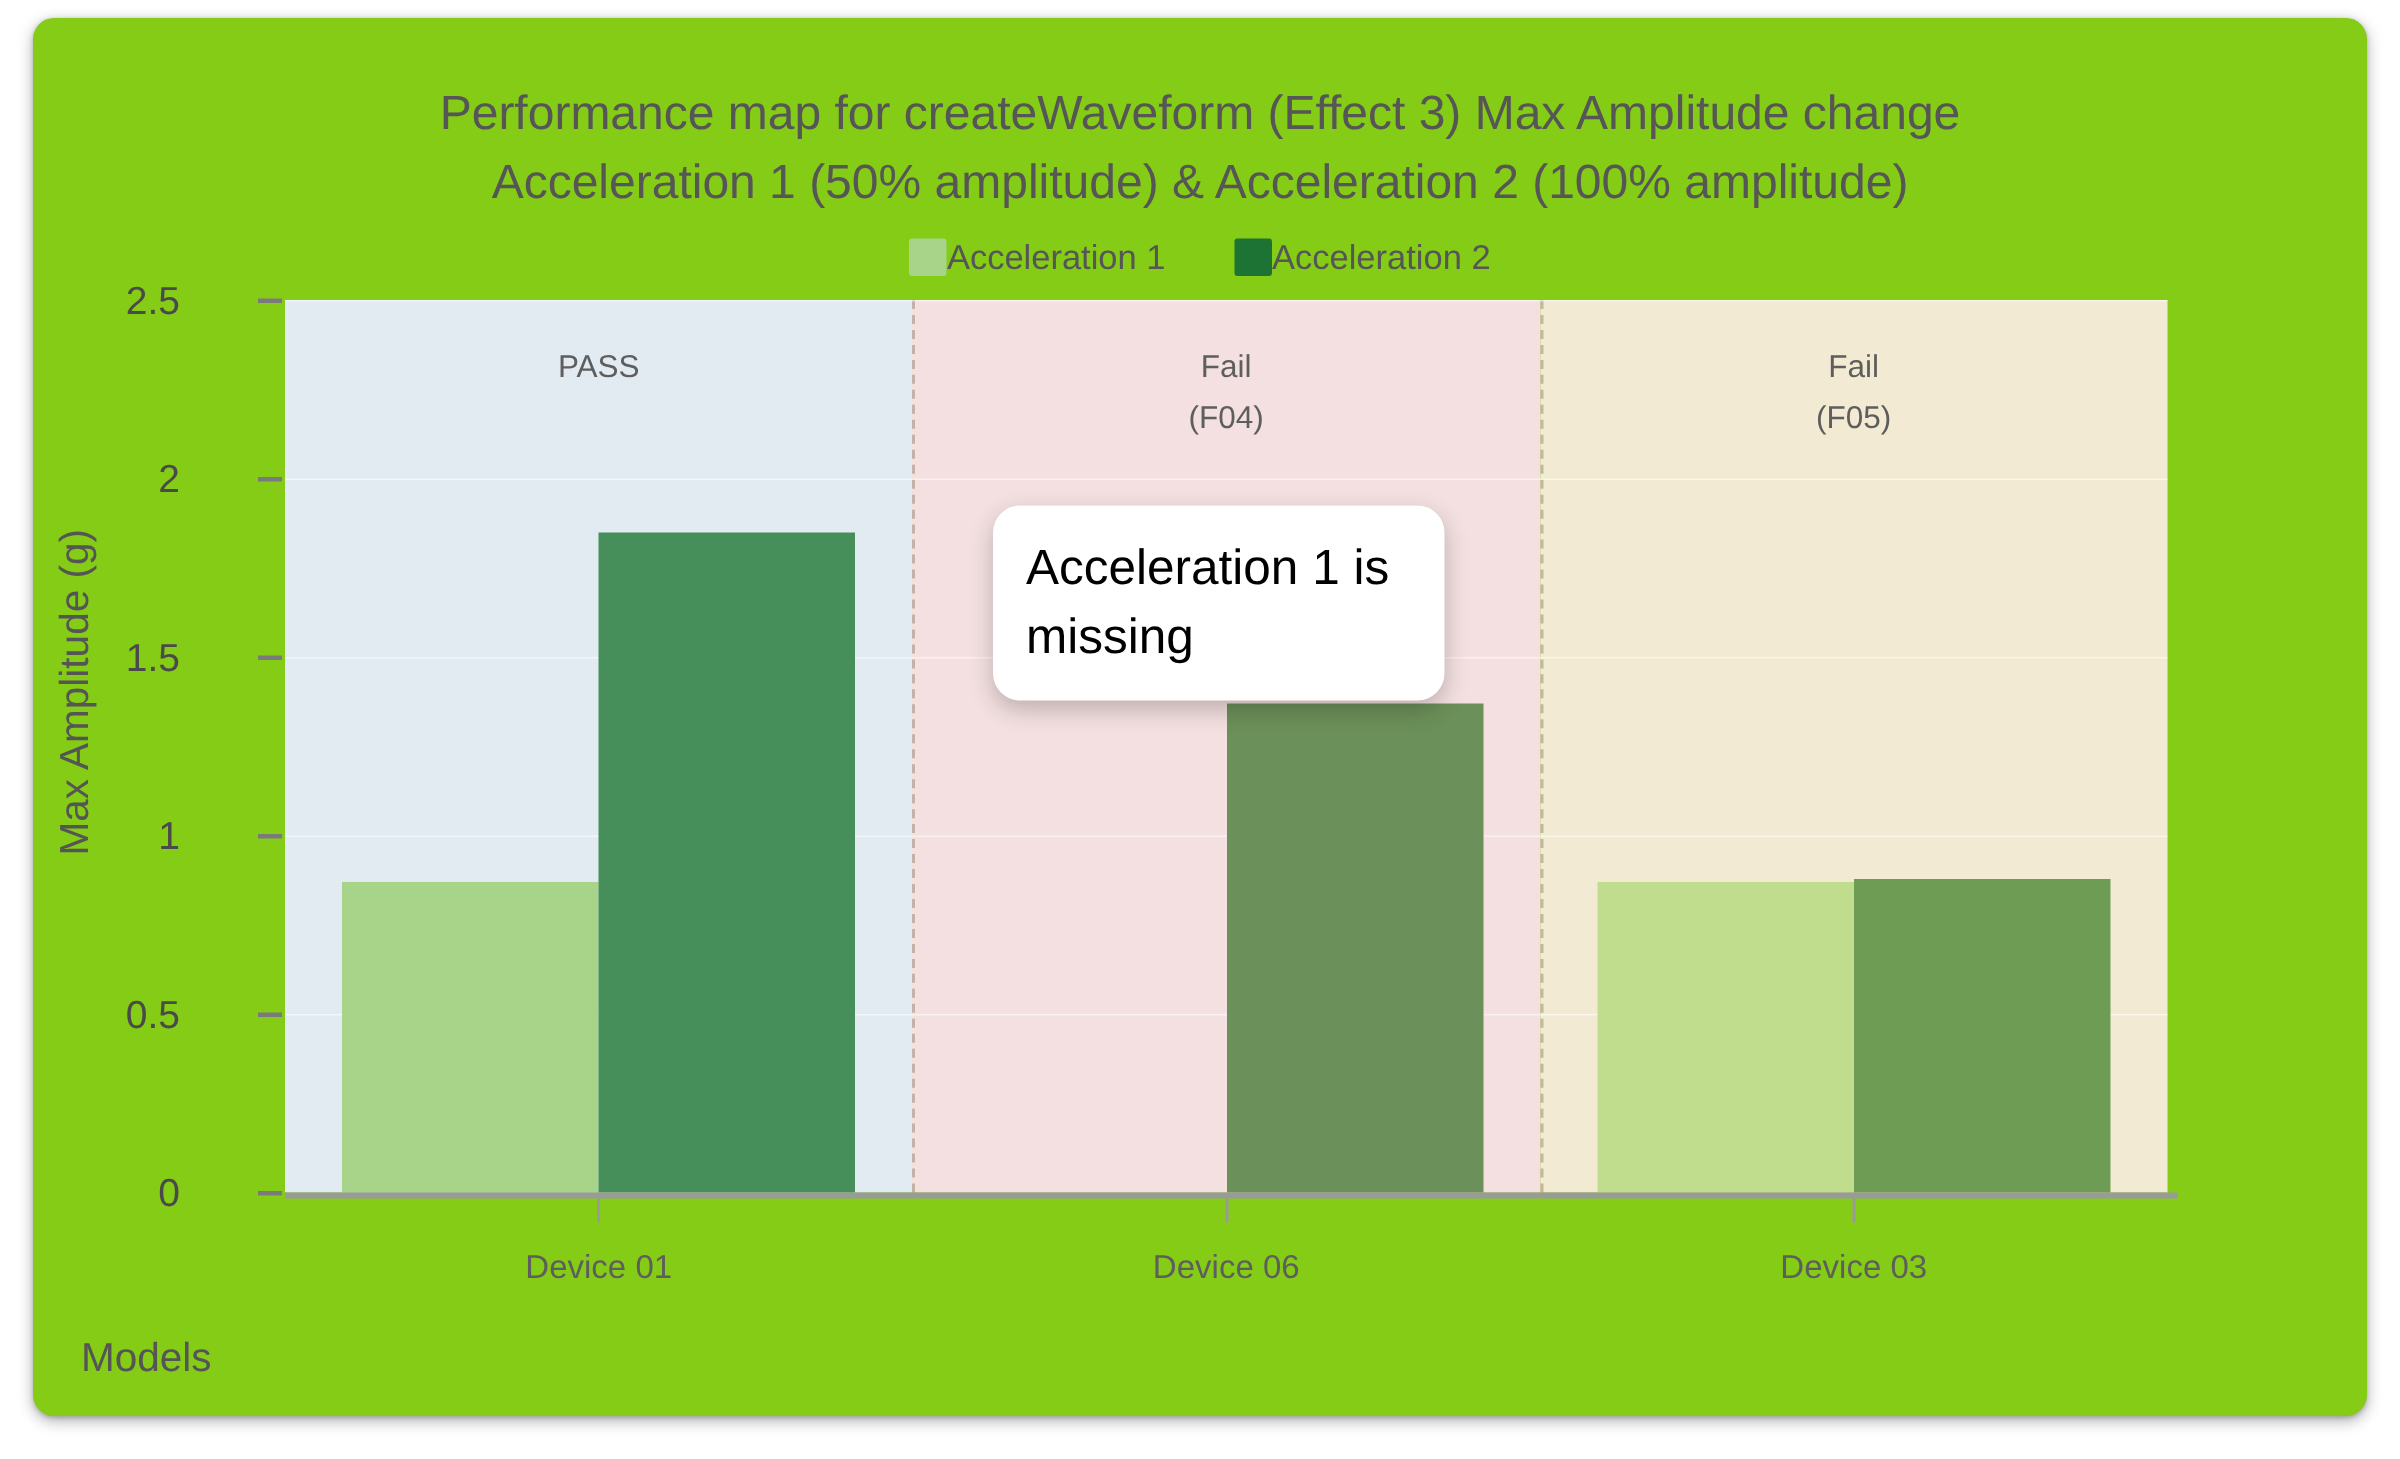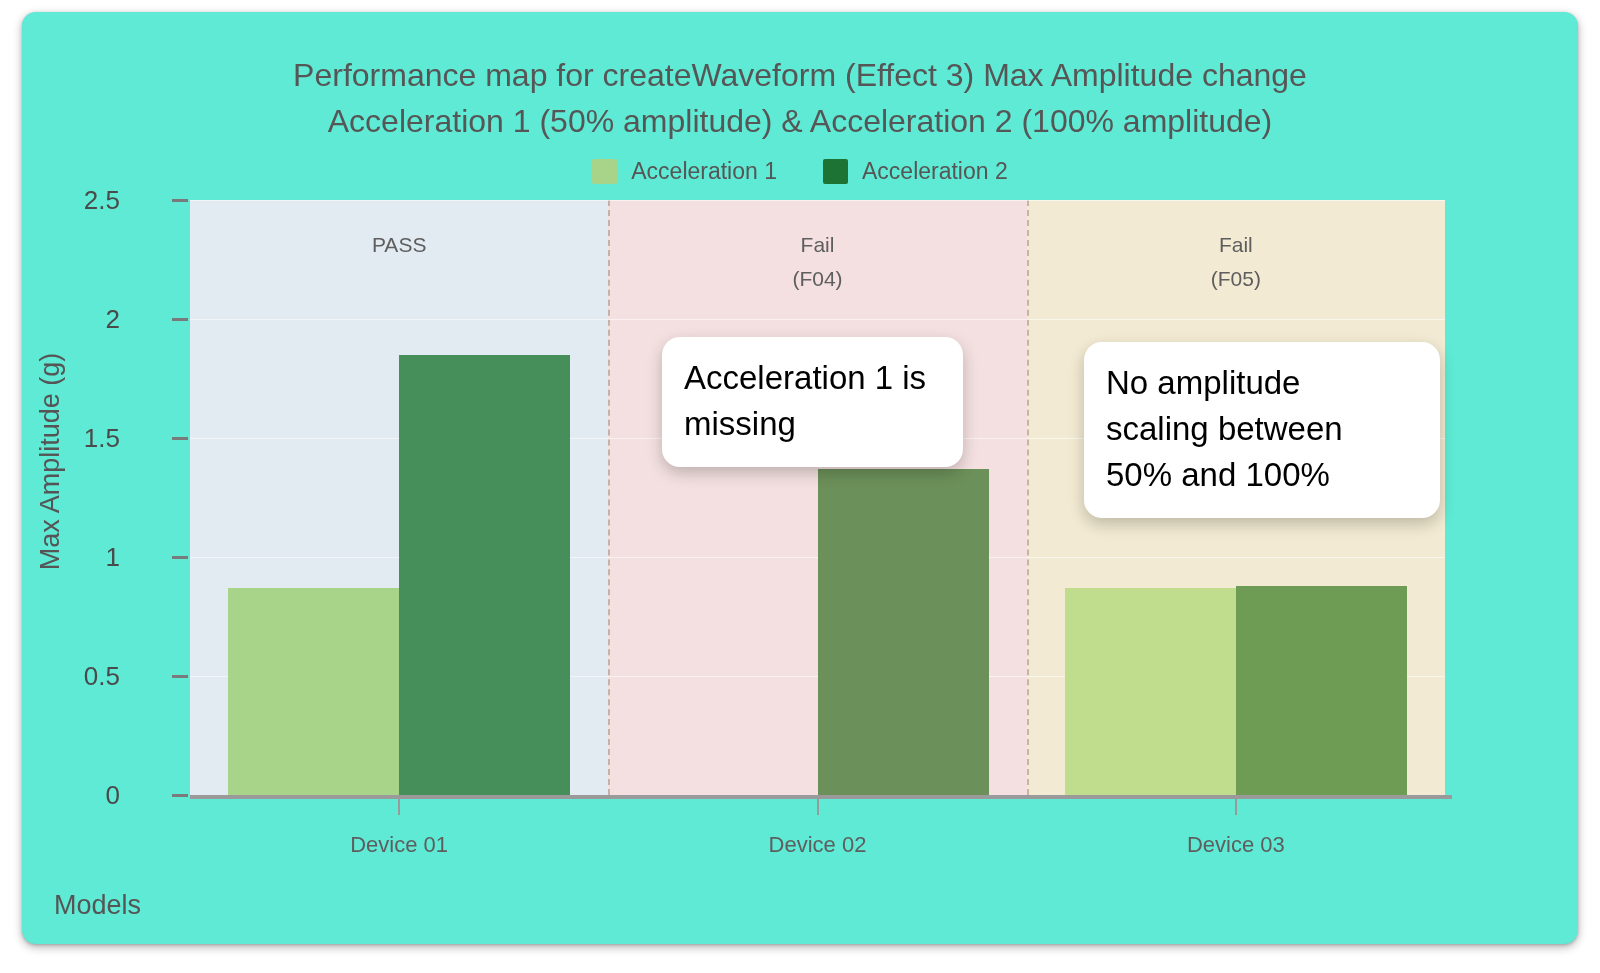--- a/index.html
+++ b/index.html
@@ -13,21 +13,21 @@
     font-family: "Liberation Sans", sans-serif;
     overflow: hidden;
   }
 
   #app {
     position: absolute;
     left: 22px;
     top: 12px;
     width: 1556px;
     height: 932px;
-    background: #5eead4;
+    background: #84cc16;
     border-radius: 14px;
     box-shadow: 0 3px 10px rgba(0,0,0,0.30), 0 1px 3px rgba(0,0,0,0.18);
     overflow: hidden;
   }
 
   
   .chart-title {
     position: absolute;
     left: 0;
     top: 40px;
@@ -47,21 +47,20 @@
     left: 0;
     width: 100%;
     display: flex;
     justify-content: center;
     align-items: center;
     gap: 46px;
   }
   .legend-item {
     display: flex;
     align-items: center;
-    gap: 14px;
   }
   .legend-swatch {
     width: 25px;
     height: 25px;
     border-radius: 2px;
   }
   .legend-label {
     color: #565656;
     font-size: 23px;
   }
@@ -252,27 +251,24 @@
       <div class="y-tick-label" style="top: 532px;">1</div>
       <div class="y-tick" style="top: 425px;"></div>
       <div class="y-tick-label" style="top: 413px;">1.5</div>
       <div class="y-tick" style="top: 306px;"></div>
       <div class="y-tick-label" style="top: 294px;">2</div>
       <div class="y-tick" style="top: 187px;"></div>
       <div class="y-tick-label" style="top: 175px; margin-left: 16px;">2.5</div>
       <div class="x-tick" style="left: 376.167px;"></div>
       <div class="x-tick-label" style="left: 247.167px;">Device 01</div>
       <div class="x-tick" style="left: 794.5px;"></div>
-      <div class="x-tick-label" style="left: 665.5px;">Device 02</div>
+      <div class="x-tick-label" style="left: 665.5px;">Device 06</div>
       <div class="x-tick" style="left: 1212.83px;"></div>
       <div class="x-tick-label" style="left: 1083.83px;">Device 03</div>
     </div>
 
   <div class="y-axis-title">Max Amplitude (g)</div>
   <div class="x-axis-title">Models</div>
 
   <div class="callout" id="callout-1">Acceleration 1 is
 missing</div>
-  <div class="callout" id="callout-2">No amplitude
-scaling between
-50% and 100%</div>
 
 </div>
 
 </body></html>

